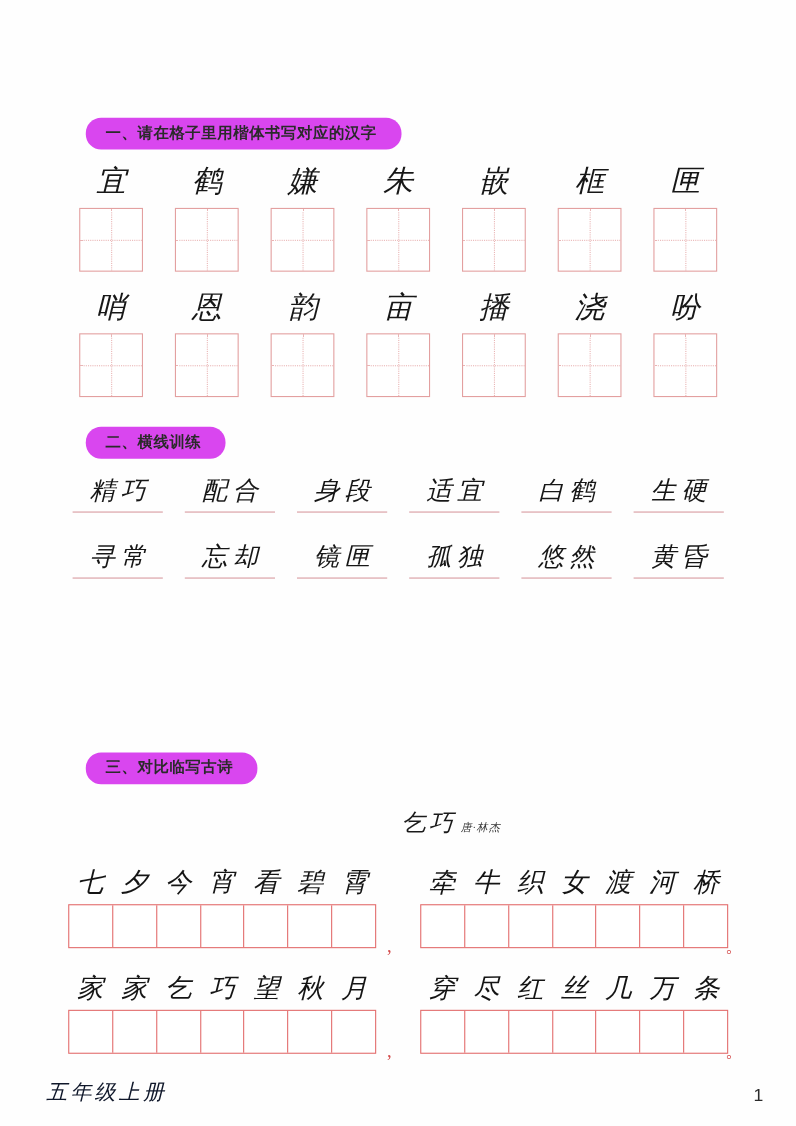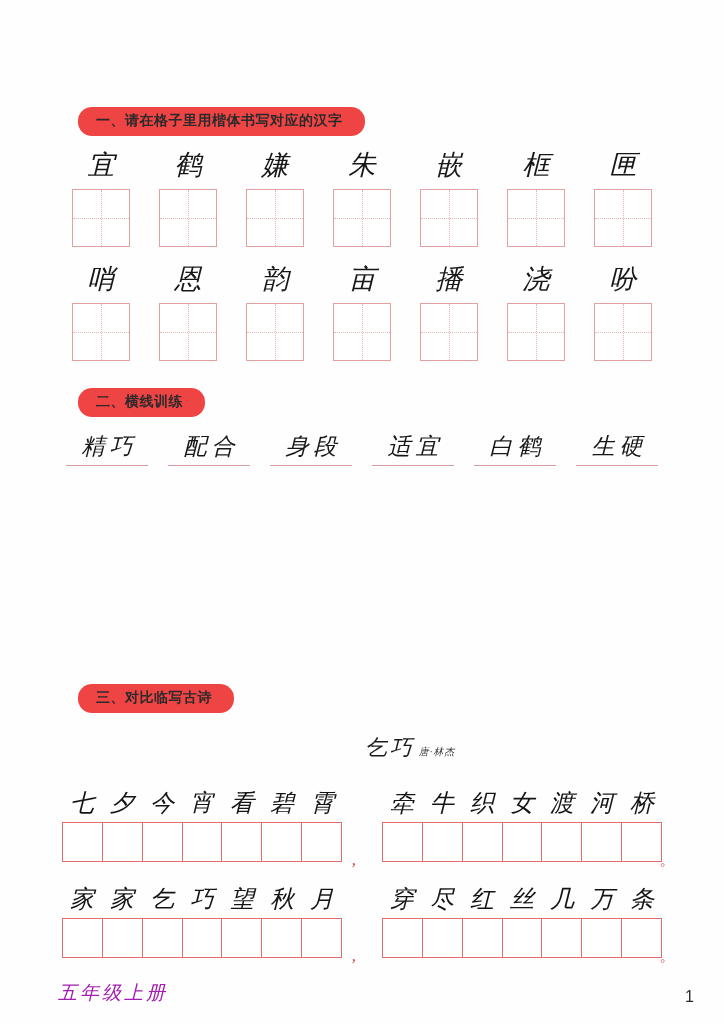--- a/index.html
+++ b/index.html
@@ -18,21 +18,21 @@
 
   .page {
     position: absolute;
     inset: 0;
     background: #fefefe;
   }
 
   
   .section-header {
     display: inline-block;
-    background: #ef4444;
+    background: #d946ef;
     border-radius: 14px;
     padding: 5px 22px 6px 18px;
     font-family: "Liberation Sans", "DejaVu Sans", sans-serif;
     font-size: 14px;
     font-weight: 700;
     color: #2a2a2a;
     letter-spacing: 0.5px;
     white-space: nowrap;
   }
   .header-row {
@@ -200,26 +200,26 @@
     bottom: -6px;
     font-size: 17px;
     color: #d34a4a;
     font-family: "Liberation Serif", "DejaVu Serif", serif;
     line-height: 1;
   }
 
   
   .footer-grade {
     position: absolute;
-    left: 58px;
+    left: 42px;
     bottom: 18px;
     font-family: "Liberation Serif", "DejaVu Serif", serif;
     font-size: 19px;
     font-style: italic;
-    color: #a21caf;
+    color: #0f172a;
     letter-spacing: 3px;
   }
   .footer-page {
     position: absolute;
     right: 30px;
     bottom: 18px;
     font-family: "Liberation Sans", "DejaVu Sans", sans-serif;
     font-size: 16px;
     color: #2b2b2b;
   }
@@ -319,20 +319,46 @@
     <div class="word-item">
       <div class="word-text">白鹤</div>
       <div class="word-underline"></div>
     </div>
     <div class="word-item">
       <div class="word-text">生硬</div>
       <div class="word-underline"></div>
     </div>
   </div>
 
+  <div class="word-row" style="top:494px;">
+    <div class="word-item">
+      <div class="word-text">寻常</div>
+      <div class="word-underline"></div>
+    </div>
+    <div class="word-item">
+      <div class="word-text">忘却</div>
+      <div class="word-underline"></div>
+    </div>
+    <div class="word-item">
+      <div class="word-text">镜匣</div>
+      <div class="word-underline"></div>
+    </div>
+    <div class="word-item">
+      <div class="word-text">孤独</div>
+      <div class="word-underline"></div>
+    </div>
+    <div class="word-item">
+      <div class="word-text">悠然</div>
+      <div class="word-underline"></div>
+    </div>
+    <div class="word-item">
+      <div class="word-text">黄昏</div>
+      <div class="word-underline"></div>
+    </div>
+  </div>
 
 
   <div class="header-row" style="top:684px;">
     <span class="section-header">三、对比临写古诗</span>
   </div>
 
   <div class="poem-title-wrap" style="top:733px;">
     <span class="poem-title">乞巧</span><span class="poem-author">唐·林杰</span>
   </div>
 

